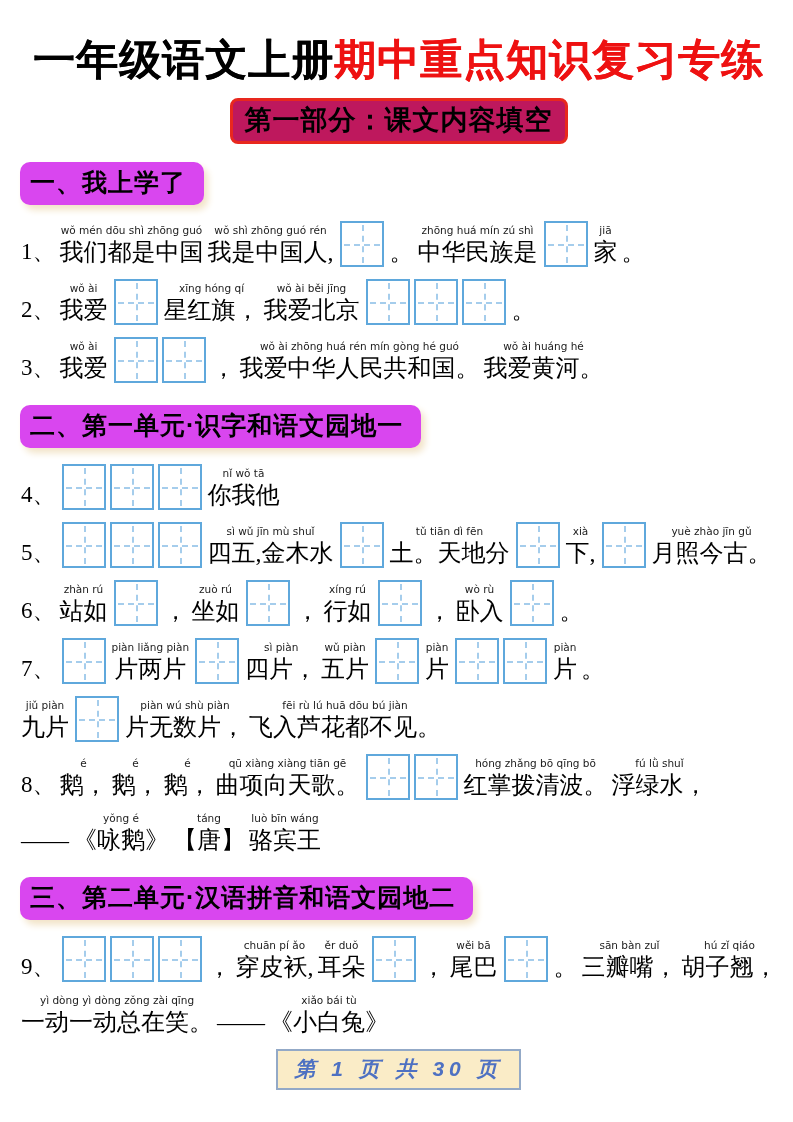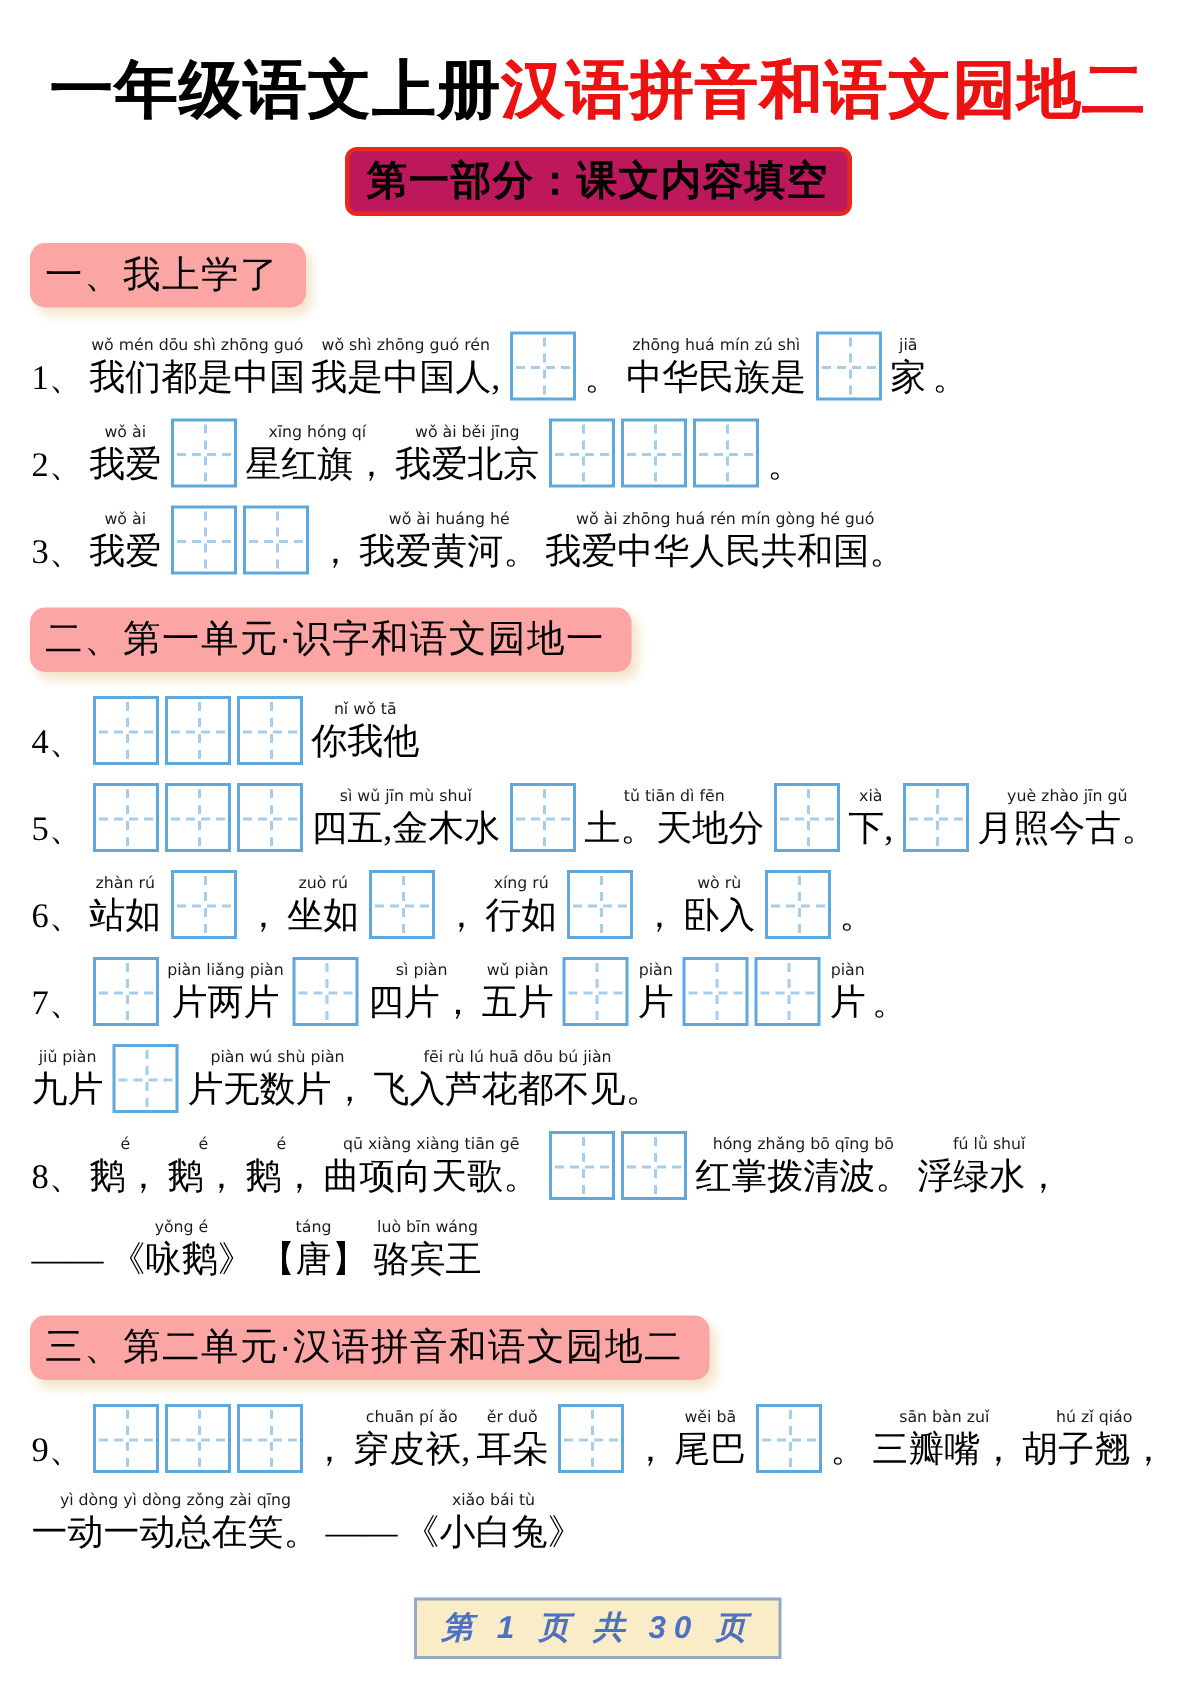--- a/index.html
+++ b/index.html
@@ -22,24 +22,24 @@
   .part-wrap { text-align:center; margin:12px 0 8px; }
   .part-header {
     display:inline-block; background:#be185d; border:3px solid #e8281e;
     border-radius:8px; padding:1px 12px 3px;
     font-family:"Liberation Sans","DejaVu Sans",sans-serif;
     font-weight:900; font-size:27px; letter-spacing:1px;
   }
 
   
   .sec-header {
-    display:inline-block; background:#fca5a5; border-radius:10px;
+    display:inline-block; background:#d946ef; border-radius:10px;
     padding:4px 18px 6px 10px; margin:10px 0 6px;
     font-family:"Liberation Sans","DejaVu Sans",sans-serif;
-    font-weight:400; font-size:25px; letter-spacing:1px;
+    font-weight:700; font-size:25px; letter-spacing:1px;
     box-shadow:4px 5px 7px #f2e4c8;
   }
 
   
   .line {
     display:flex; align-items:flex-end; flex-wrap:nowrap;
     column-gap:2px; margin:10px 0 12px; white-space:nowrap;
   }
   .seg { display:inline-flex; flex-direction:column; align-items:center; padding:0 1px; }
   .py {
@@ -50,35 +50,35 @@
   .zi { font-size:24px; line-height:30px; white-space:pre; }
   .num .zi { font-size:23px; }
 
   
   .boxgroup { display:inline-flex; column-gap:4px; margin:0 3px; }
   .tbox { position:relative; width:44px; height:46px; border:2px solid #5fa8dc; background:#fff; }
   .tbox .vl { position:absolute; left:50%; top:2px; bottom:2px; width:0; border-left:2px dashed #a5cdec; }
   .tbox .hl { position:absolute; top:50%; left:2px; right:2px; height:0; border-top:2px dashed #a5cdec; }
 
   
-  .footer-wrap { text-align:center; margin-top:28px; }
+  .footer-wrap { text-align:center; margin-top:12px; }
   .footer-box {
     display:inline-block; background:#faecc7; border:2px solid #93a9c7;
     color:#4e71c2; font-style:italic; font-weight:bold; font-size:21px;
     letter-spacing:5px; padding:4px 16px 5px;
     font-family:"Liberation Sans","DejaVu Sans",sans-serif;
   }
 </style>
 </head>
 <body>
 
 <div class="page">
 
   <div class="title">
-    <span>一年级语文上册</span><span class="red">汉语拼音和语文园地二</span>
+    <span>一年级语文上册</span><span class="red">期中重点知识复习专练</span>
   </div>
 
   <div class="part-wrap">
     <span class="part-header">第一部分：课文内容填空</span>
   </div>
 
   <div>
       <div><div class="sec-header">一、我上学了</div></div>
       <div class="line">
         <div class="seg num">
@@ -181,26 +181,26 @@
           <div class="tbox">
             <i class="vl"></i>
             <i class="hl"></i>
           </div>
         </div>
         <div class="seg">
           <div class="py"></div>
           <div class="zi">，</div>
         </div>
         <div class="seg">
+          <div class="py">wǒ ài zhōng huá rén mín gòng hé guó</div>
+          <div class="zi">我爱中华人民共和国。</div>
+        </div>
+        <div class="seg">
           <div class="py">wǒ ài huáng hé</div>
           <div class="zi">我爱黄河。</div>
-        </div>
-        <div class="seg">
-          <div class="py">wǒ ài zhōng huá rén mín gòng hé guó</div>
-          <div class="zi">我爱中华人民共和国。</div>
         </div>
       </div>
       <div><div class="sec-header">二、第一单元·识字和语文园地一</div></div>
       <div class="line">
         <div class="seg num">
           <div class="py"></div>
           <div class="zi">4、</div>
         </div>
         <div class="boxgroup">
           <div class="tbox">

